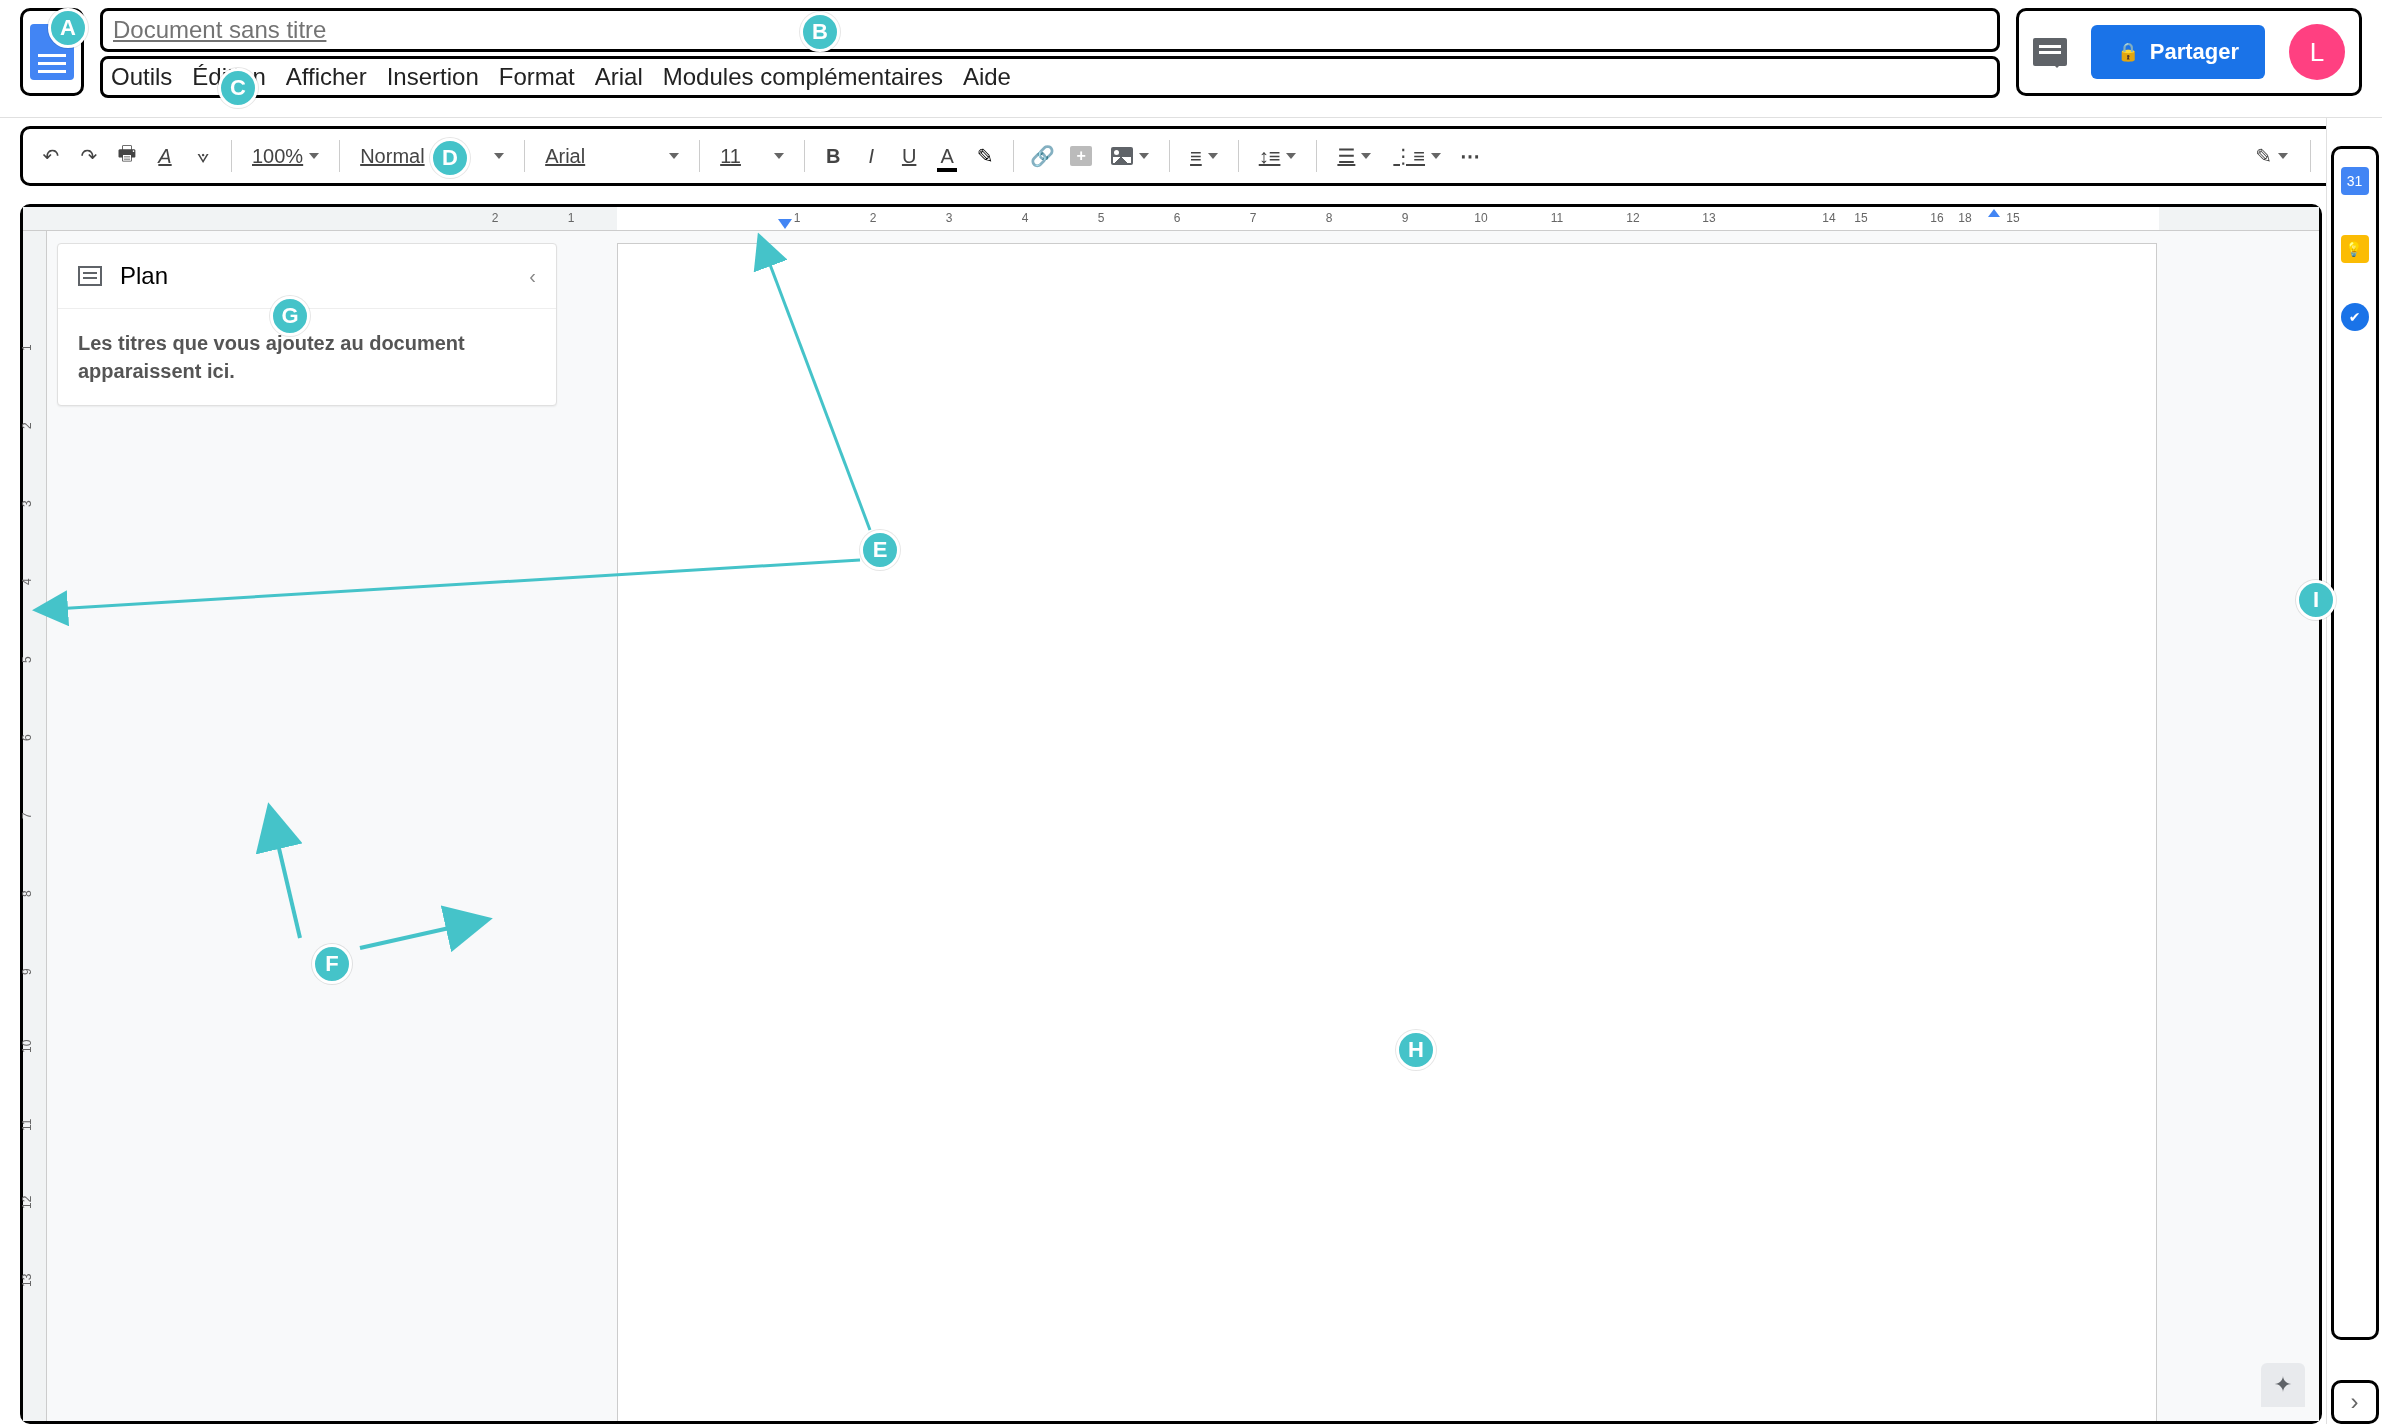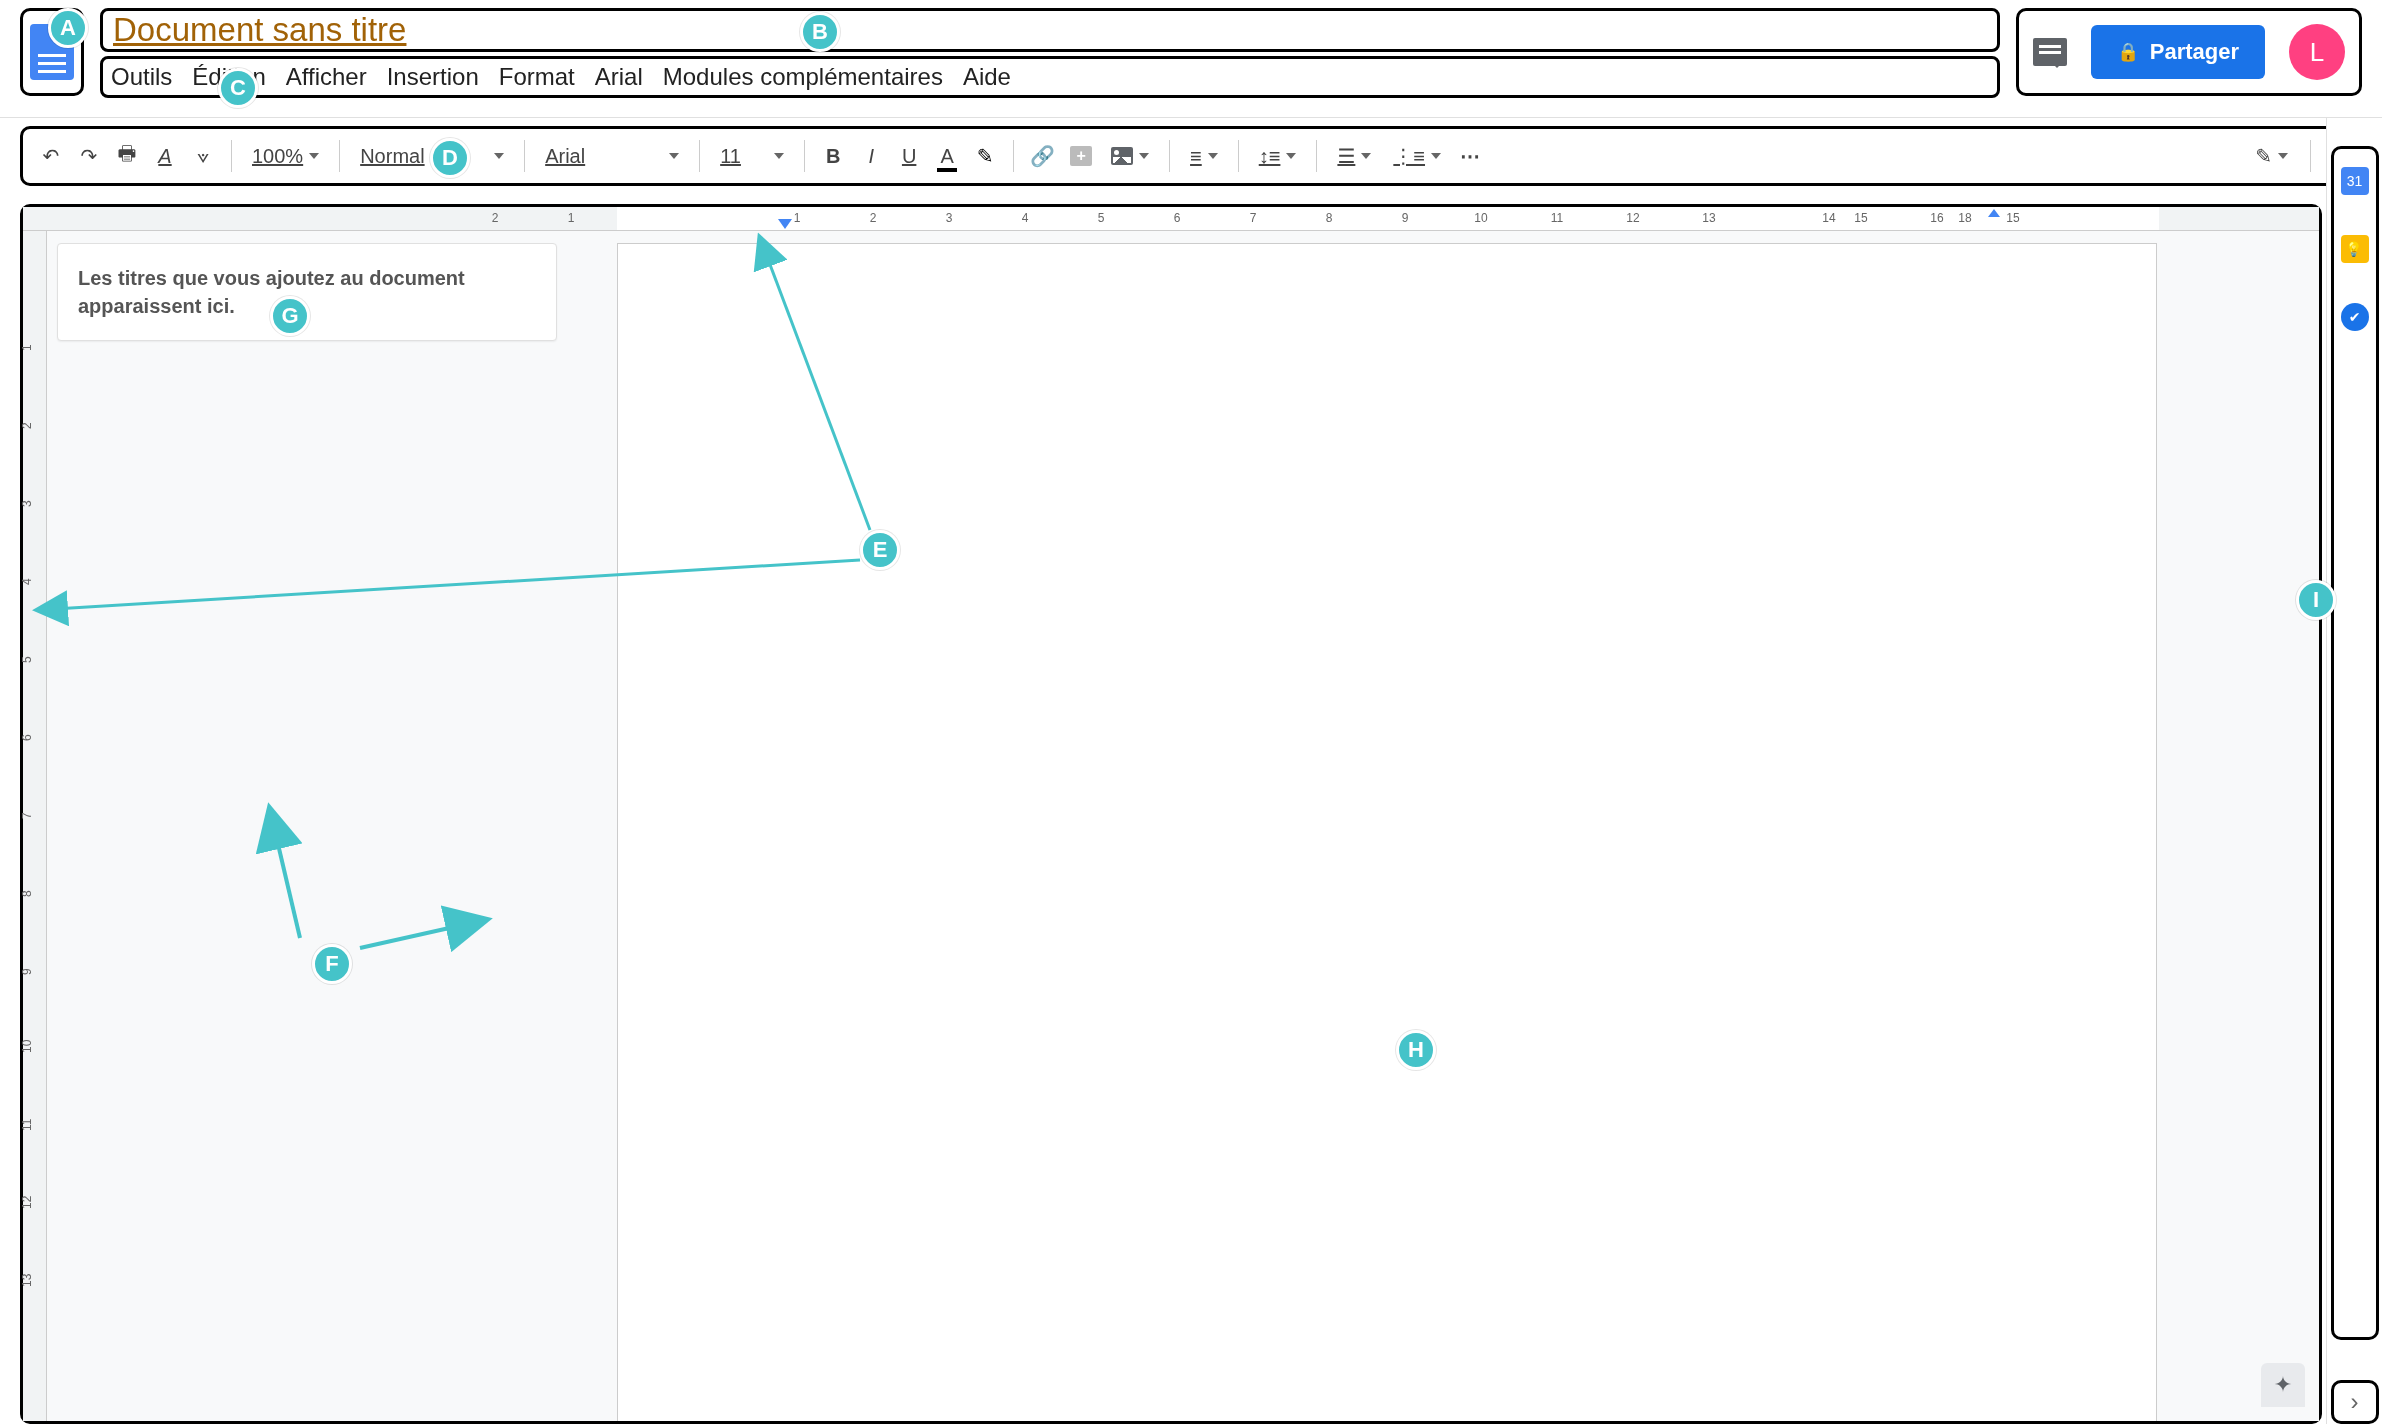--- a/index.html
+++ b/index.html
@@ -36,21 +36,21 @@
   .header-center {
     flex: 1;
     display: flex; flex-direction: column; gap: 4px;
   }
   .title-box {
     border: 3px solid #000; border-radius: 8px;
     padding: 2px 10px;
     height: 44px;
     display: flex; align-items: center;
   }
-  .title-text { font-size: 33px; color: #a16207; text-decoration: underline; }
+  .title-text { font-size: 24px; color: #737373; text-decoration: underline; }
 
   .menu-box {
     border: 3px solid #000; border-radius: 8px;
     padding: 0 8px;
     height: 42px;
     display: flex; align-items: center; gap: 20px;
     font-size: 24px;
     color: #222;
   }
   .menu-item { cursor: pointer; }
@@ -462,20 +462,25 @@
       <span class="num" style="top: 666px;">8</span>
       <span class="num" style="top: 744px;">9</span>
       <span class="num" style="top: 822px;">10</span>
       <span class="num" style="top: 900px;">11</span>
       <span class="num" style="top: 978px;">12</span>
       <span class="num" style="top: 1056px;">13</span>
     </div>
 
   <div class="canvas-area">
     <div class="outline-panel">
+      <div class="outline-head">
+        <div class="outline-icon"></div>
+        <span>Plan</span>
+        <span class="outline-collapse">‹</span>
+      </div>
       <div class="outline-body">Les titres que vous ajoutez au document apparaissent ici.</div>
     </div>
 
     <div class="page"></div>
 
     <div class="explore-fab">✦</div>
   </div>
 </div>
 
 <div class="side-panel">

